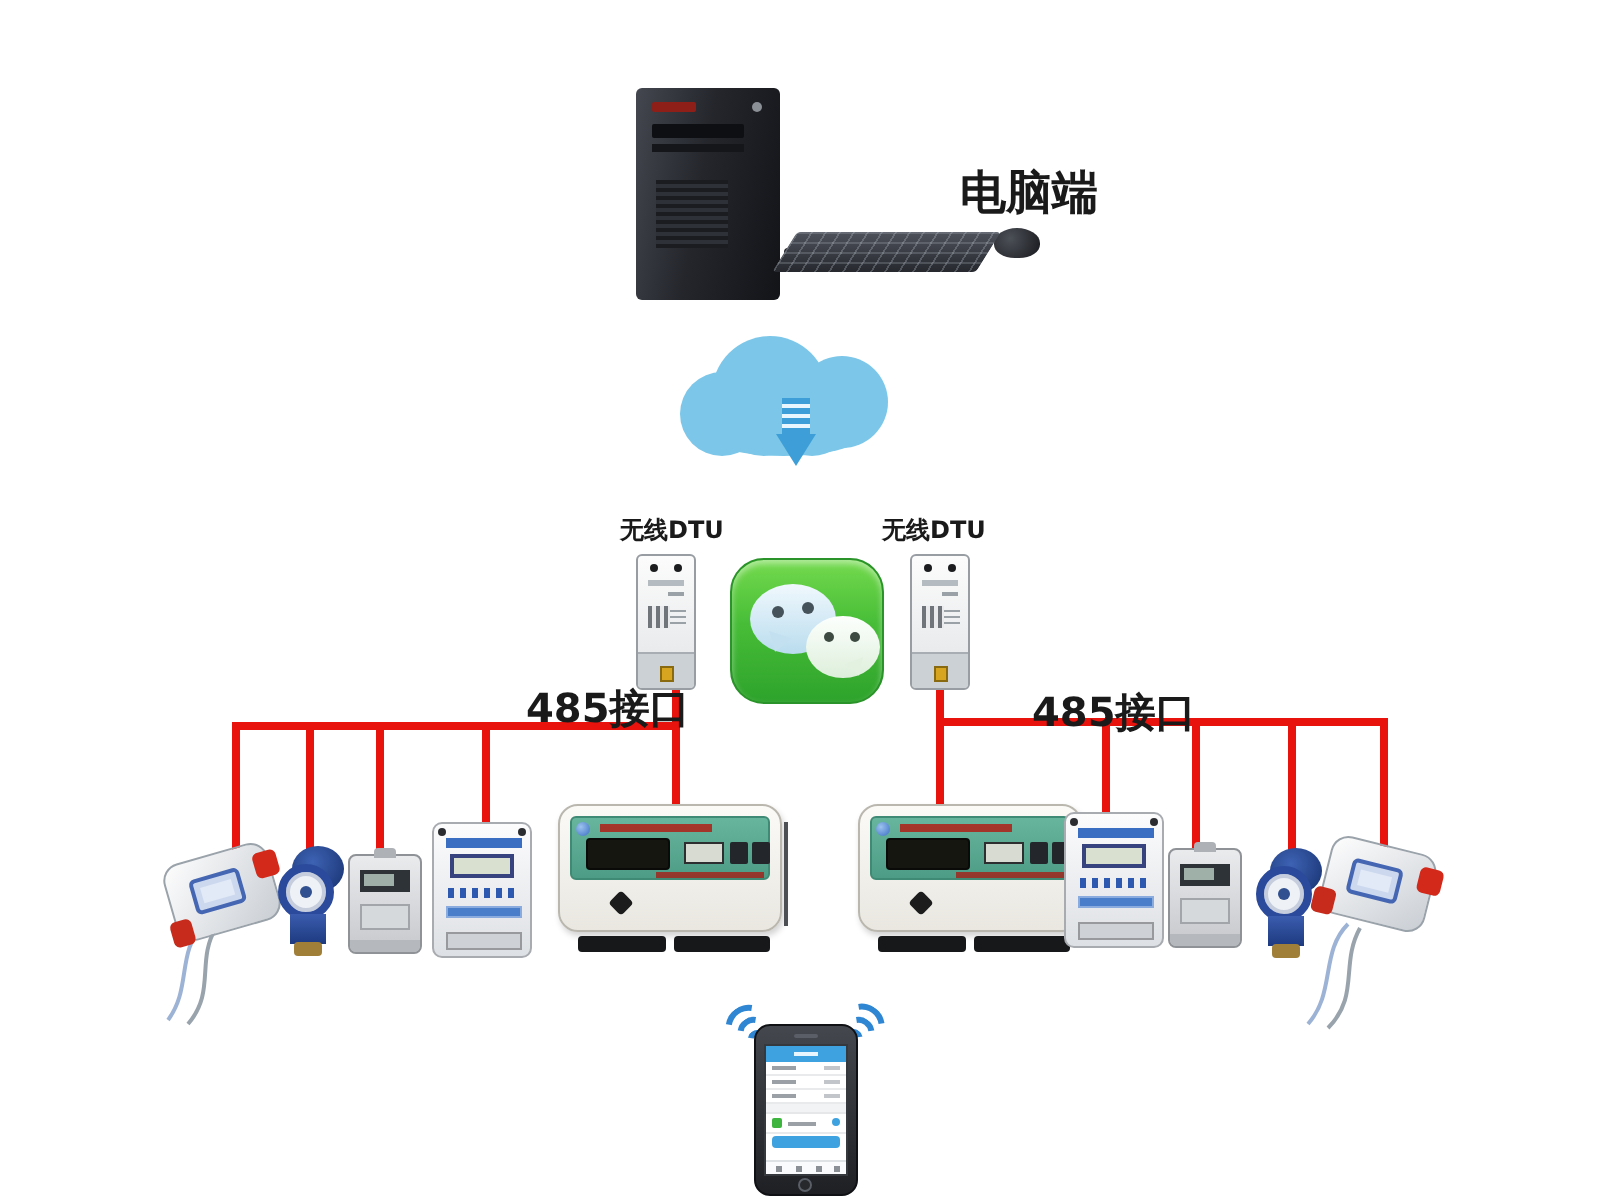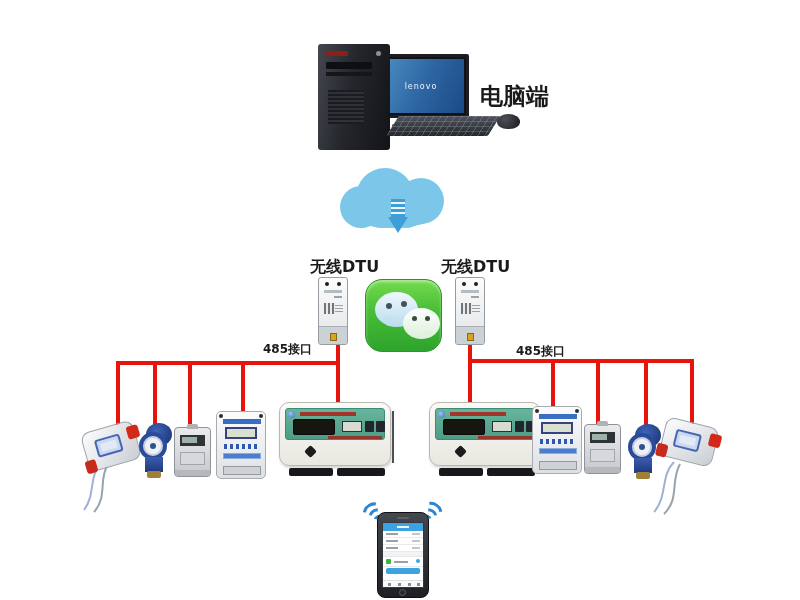--- a/index.html
+++ b/index.html
@@ -8,24 +8,24 @@
   .abs,.stage i,.stage svg{position:absolute}
   .stage{position:absolute;inset:0}
 
   
   .title{position:absolute;left:0;top:7px;width:100%;text-align:center;
     font-size:24px;font-weight:bold;color:#fe0000;letter-spacing:1px}
   .lbl{position:absolute;font-weight:bold;color:#1a1a1a;white-space:nowrap}
   .lbl-computer{left:480px;top:81px;font-size:23px}
   .lbl-cloud{left:448px;top:187px;font-size:23px}
   .lbl-phone{left:449px;top:539px;font-size:23px}
-  .lbl-dtu{font-size:16px}
+  .lbl-dtu{font-size:12px}
   .lbl-dtu.l{left:310px;top:257px}
   .lbl-dtu.r{left:441px;top:257px}
-  .lbl-485{font-size:12px}
+  .lbl-485{font-size:20px}
   .lbl-485.l{left:263px;top:341px}
   .lbl-485.r{left:516px;top:343px}
 
   
   .tower{position:absolute;left:318px;top:44px;width:72px;height:106px;z-index:3;
     background:linear-gradient(100deg,#44474f 0%,#24262c 45%,#121418 100%);border-radius:3px}
   .tw-logo{left:8px;top:7px;width:22px;height:5px;background:#8d1f18;border-radius:1px}
   .tw-btn{left:58px;top:7px;width:5px;height:5px;border-radius:50%;background:#8b8f96}
   .tw-bay1{left:8px;top:18px;width:46px;height:7px;background:#0e0f12;border-radius:1px}
   .tw-bay2{left:8px;top:28px;width:46px;height:4px;background:#15161a}
@@ -201,25 +201,20 @@
 <div class="stage">
 
 
   <div class="tower">
     <i class="tw-logo"></i>
     <i class="tw-btn"></i>
     <i class="tw-bay1"></i>
     <i class="tw-bay2"></i>
     <i class="tw-vent"></i>
   </div>
-  <div class="monitor">
-    <div class="mon-scr">
-      <span class="mon-brand">lenovo</span>
-    </div>
-  </div>
   <i class="abs mon-stand"></i>
   <i class="abs mon-base"></i>
   <i class="abs kb"></i>
   <i class="abs mouse"></i>
   <div class="lbl lbl-computer">电脑端</div>
 
   <div class="cloud">
     <i class="cl1"></i>
     <i class="cl2"></i>
     <i class="cl3"></i>

